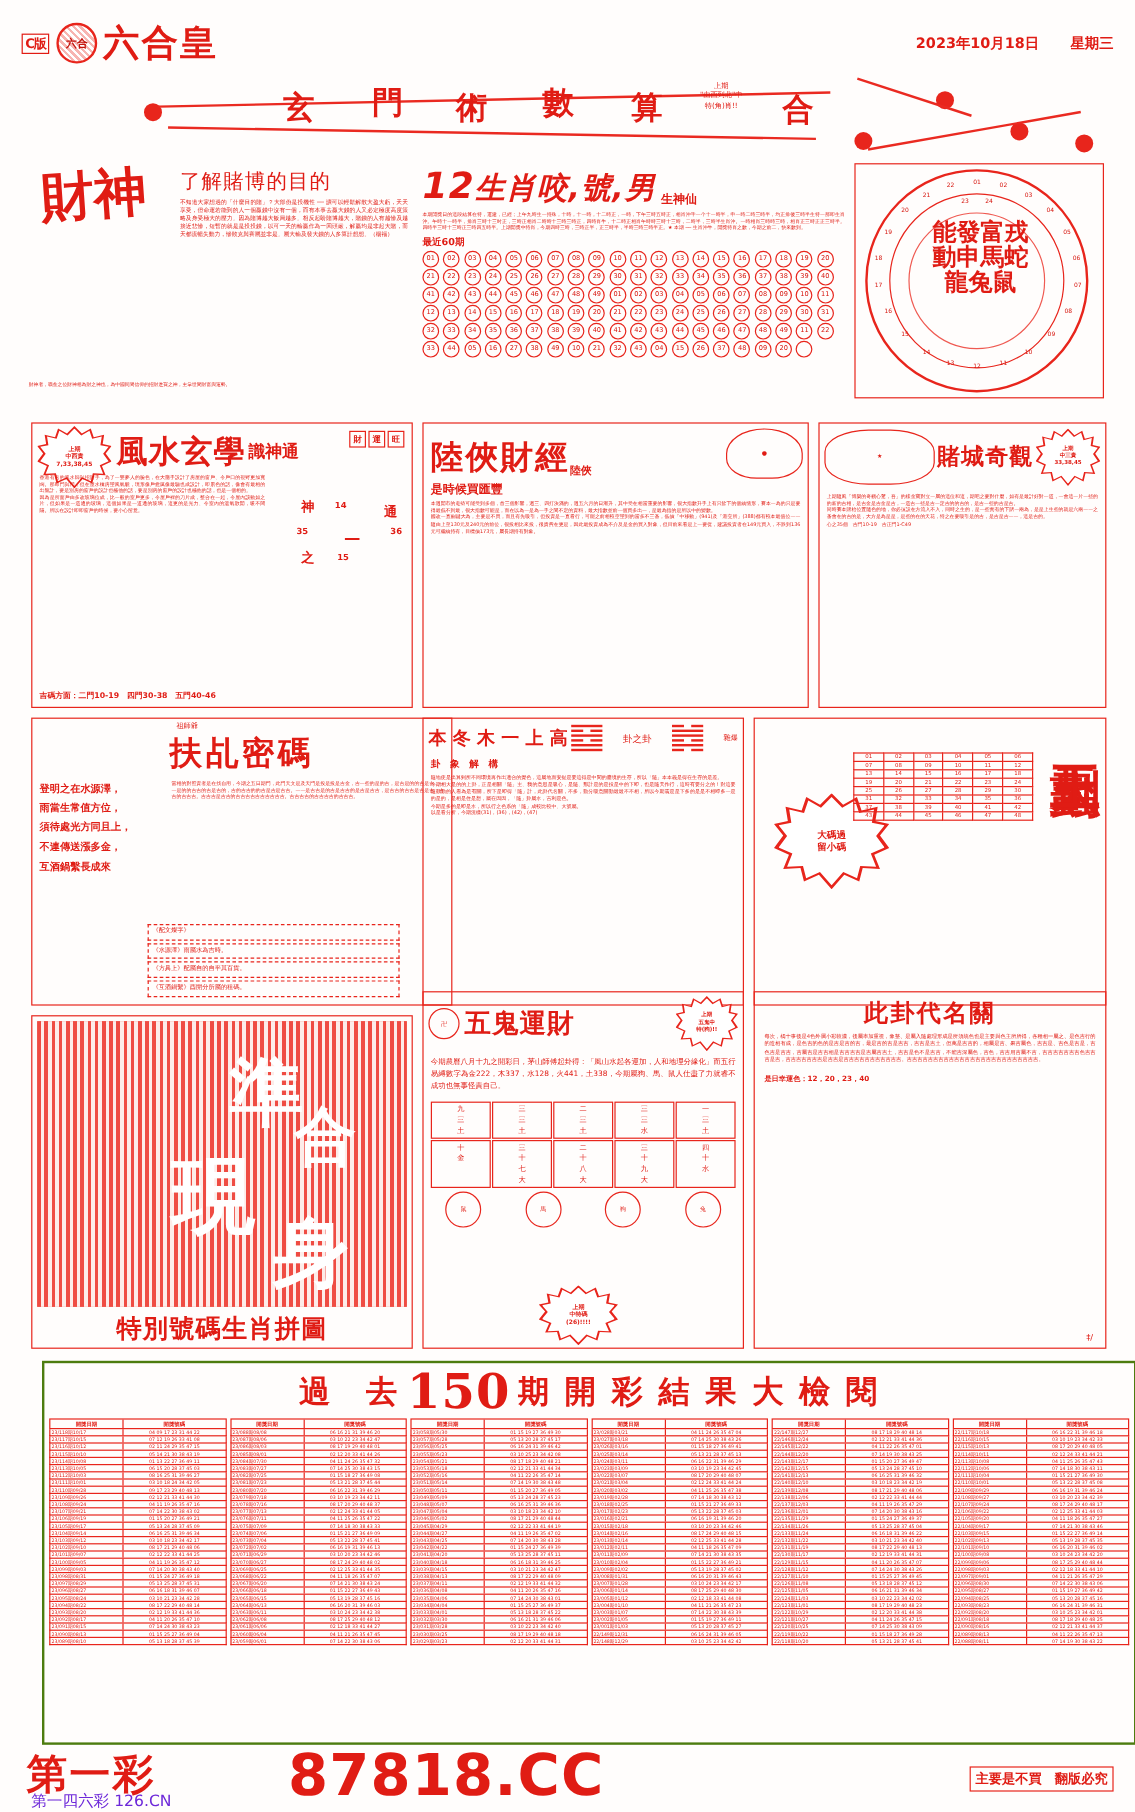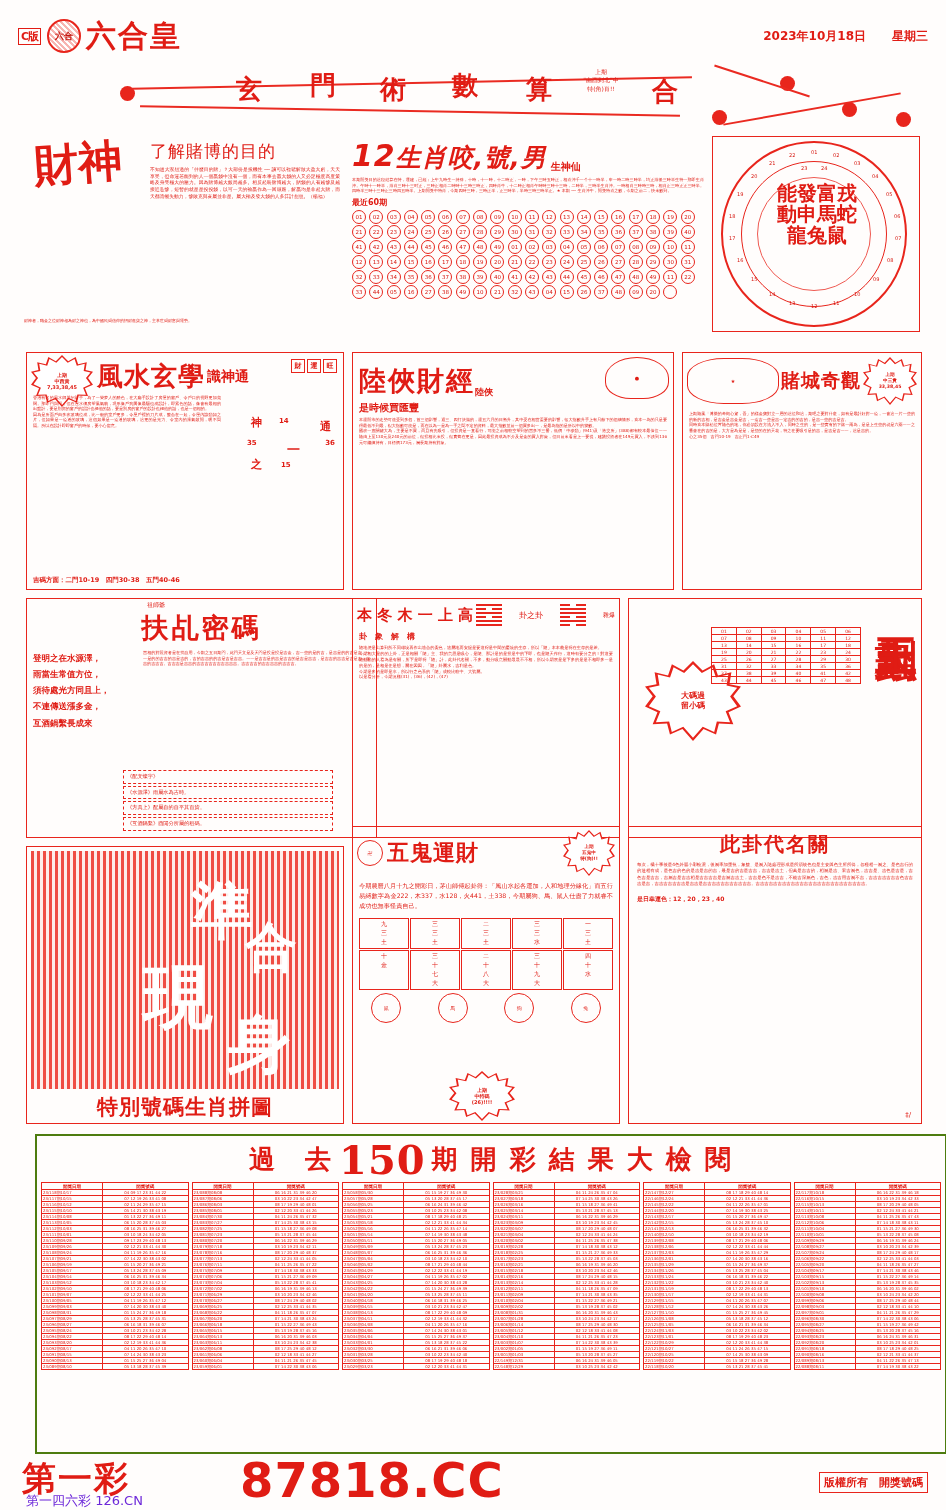--- a/index.html
+++ b/index.html
@@ -1563,16 +1563,16 @@
           </div>
       </div>
 
     </div>
   </div>
 
   <div id="footer">
     <div id="footer-brand">第一彩</div>
     <div id="footer-site">87818.CC</div>
     <div id="footer-sub">第一四六彩 126.CN</div>
-    <div id="footer-right">版權所有　開獎號碼</div>
+    <div id="footer-right">主要是不買　翻版必究</div>
   </div>
 
 </div>
 
 </body></html>

